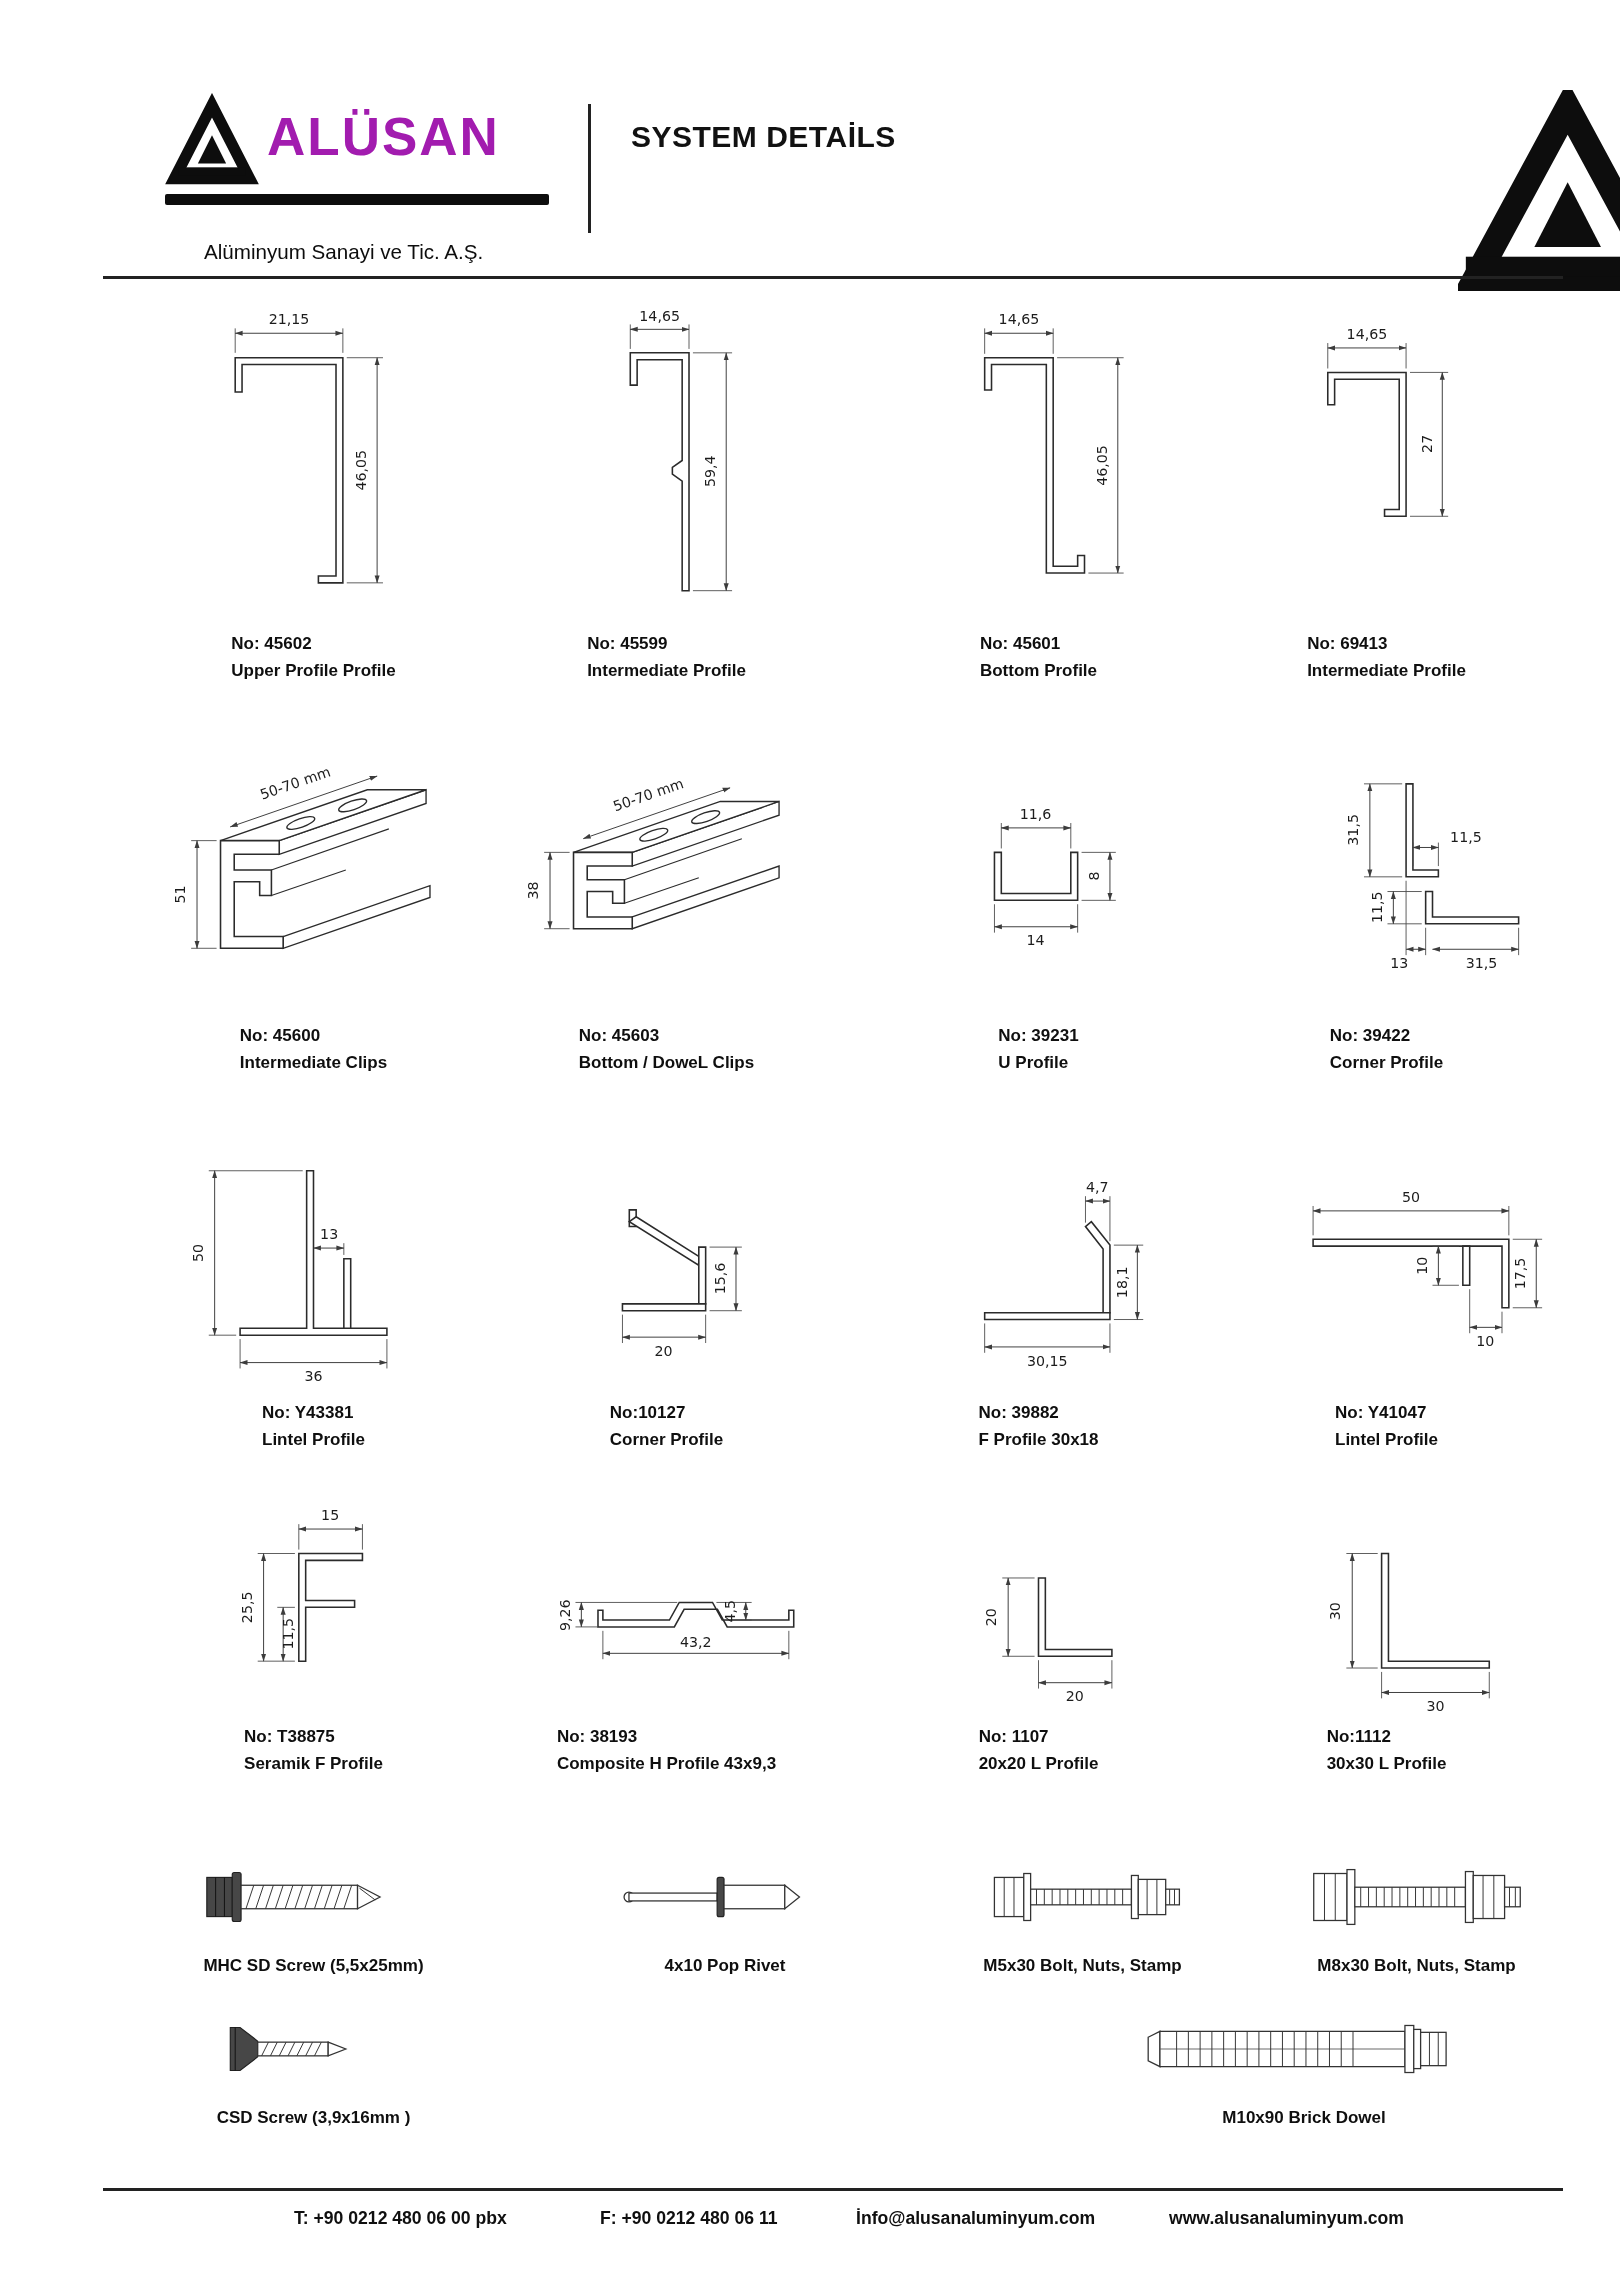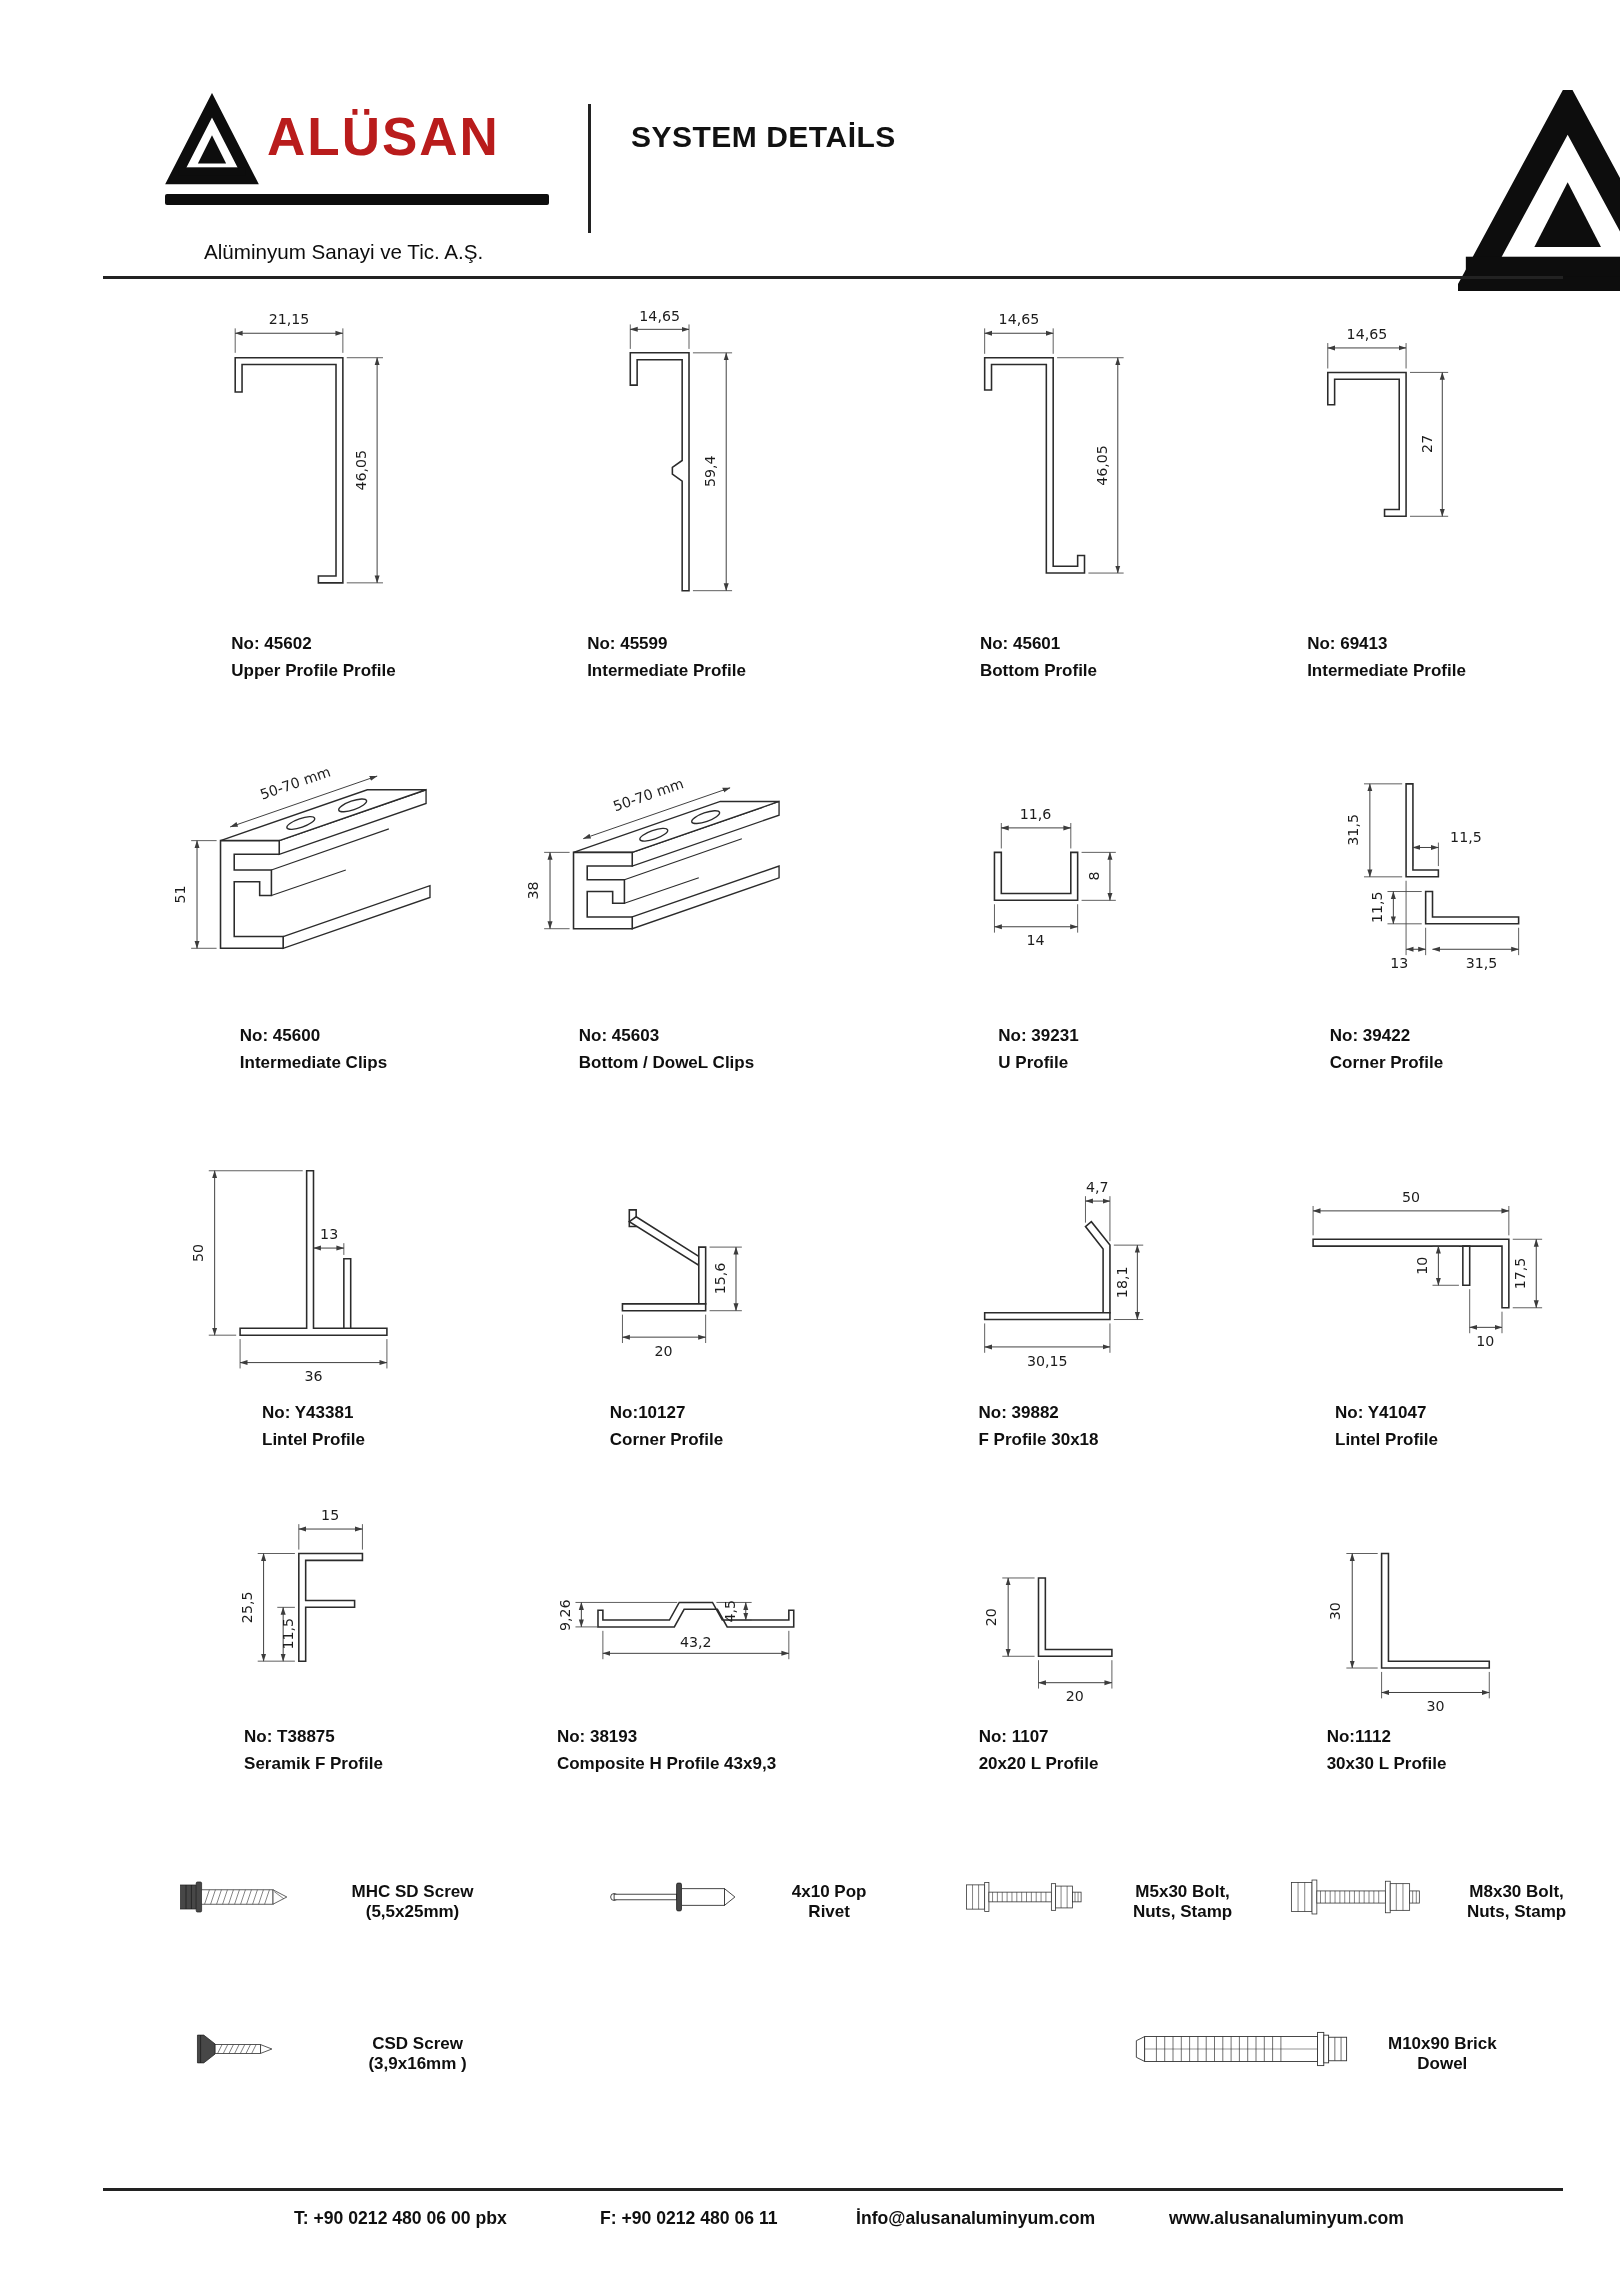--- a/index.html
+++ b/index.html
@@ -1,30 +1,30 @@
 <!DOCTYPE html>
 <html><head>
 <meta charset="utf-8">
 <style>
   html,body{margin:0;padding:0;background:#888;}
   .page{position:relative;width:1620px;height:2293px;background:#ffffff;margin:0 auto;overflow:hidden;
         font-family:"Liberation Sans",sans-serif;color:#111;}
   
   .logo-tri{position:absolute;left:165px;top:93px;}
-  .logo-word{position:absolute;left:267px;top:106px;font-size:53px;font-weight:800;letter-spacing:2px;color:#b91c1c;}
+  .logo-word{position:absolute;left:267px;top:106px;font-size:53px;font-weight:800;letter-spacing:2px;color:#a21caf;}
   .logo-bar{position:absolute;left:165px;top:194px;width:384px;height:10.8px;background:#0d0d0d;border-radius:2px;}
   .logo-sub{position:absolute;left:204px;top:212px;font-size:20.6px;font-weight:500;color:#0d0d0d;margin-top:28px;}
   .vrule{position:absolute;left:588px;top:104px;width:2.9px;height:129px;background:#222;}
   .title1{position:absolute;left:623px;top:120px;font-size:30px;font-weight:700;letter-spacing:0.5px;margin-left:8px;}
   .title2{position:absolute;left:623px;top:174px;font-size:30px;font-weight:700;letter-spacing:0.5px;}
   .corner-logo{position:absolute;left:1458px;top:90px;width:162px;height:211px;overflow:hidden;}
   .hrule{position:absolute;left:103px;width:1460px;height:2.9px;background:#222;}
   
   .cell{position:absolute;width:323px;display:flex;flex-direction:column;align-items:center;}
-  .hcell{position:absolute;display:flex;flex-direction:row;align-items:center;}
+  .hcell{position:absolute;display:flex;flex-direction:column;align-items:center;}
   .pcap{width:max-content;margin:7.8px auto 0;text-align:left;font-size:17px;font-weight:700;line-height:1.6;color:#0f0f0f;}
   .hcap{margin-top:9.8px;text-align:center;font-size:17px;font-weight:700;color:#0f0f0f;}
   
   svg .prof{fill:#ffffff;stroke:#2b2b2b;stroke-width:1.6;stroke-linejoin:miter;}
   svg .p3d{fill:#ffffff;stroke:#2b2b2b;stroke-width:1.4;}
   svg .dim{stroke:#3c3c3c;stroke-width:1;fill:none;}
   svg .dimA{marker-start:url(#arrow);marker-end:url(#arrow);}
   svg .ext{stroke:#4a4a4a;stroke-width:.9;}
   svg .hint{stroke:#2b2b2b;stroke-width:1.1;}
   svg .thr{stroke:#333;stroke-width:1;fill:none;}

